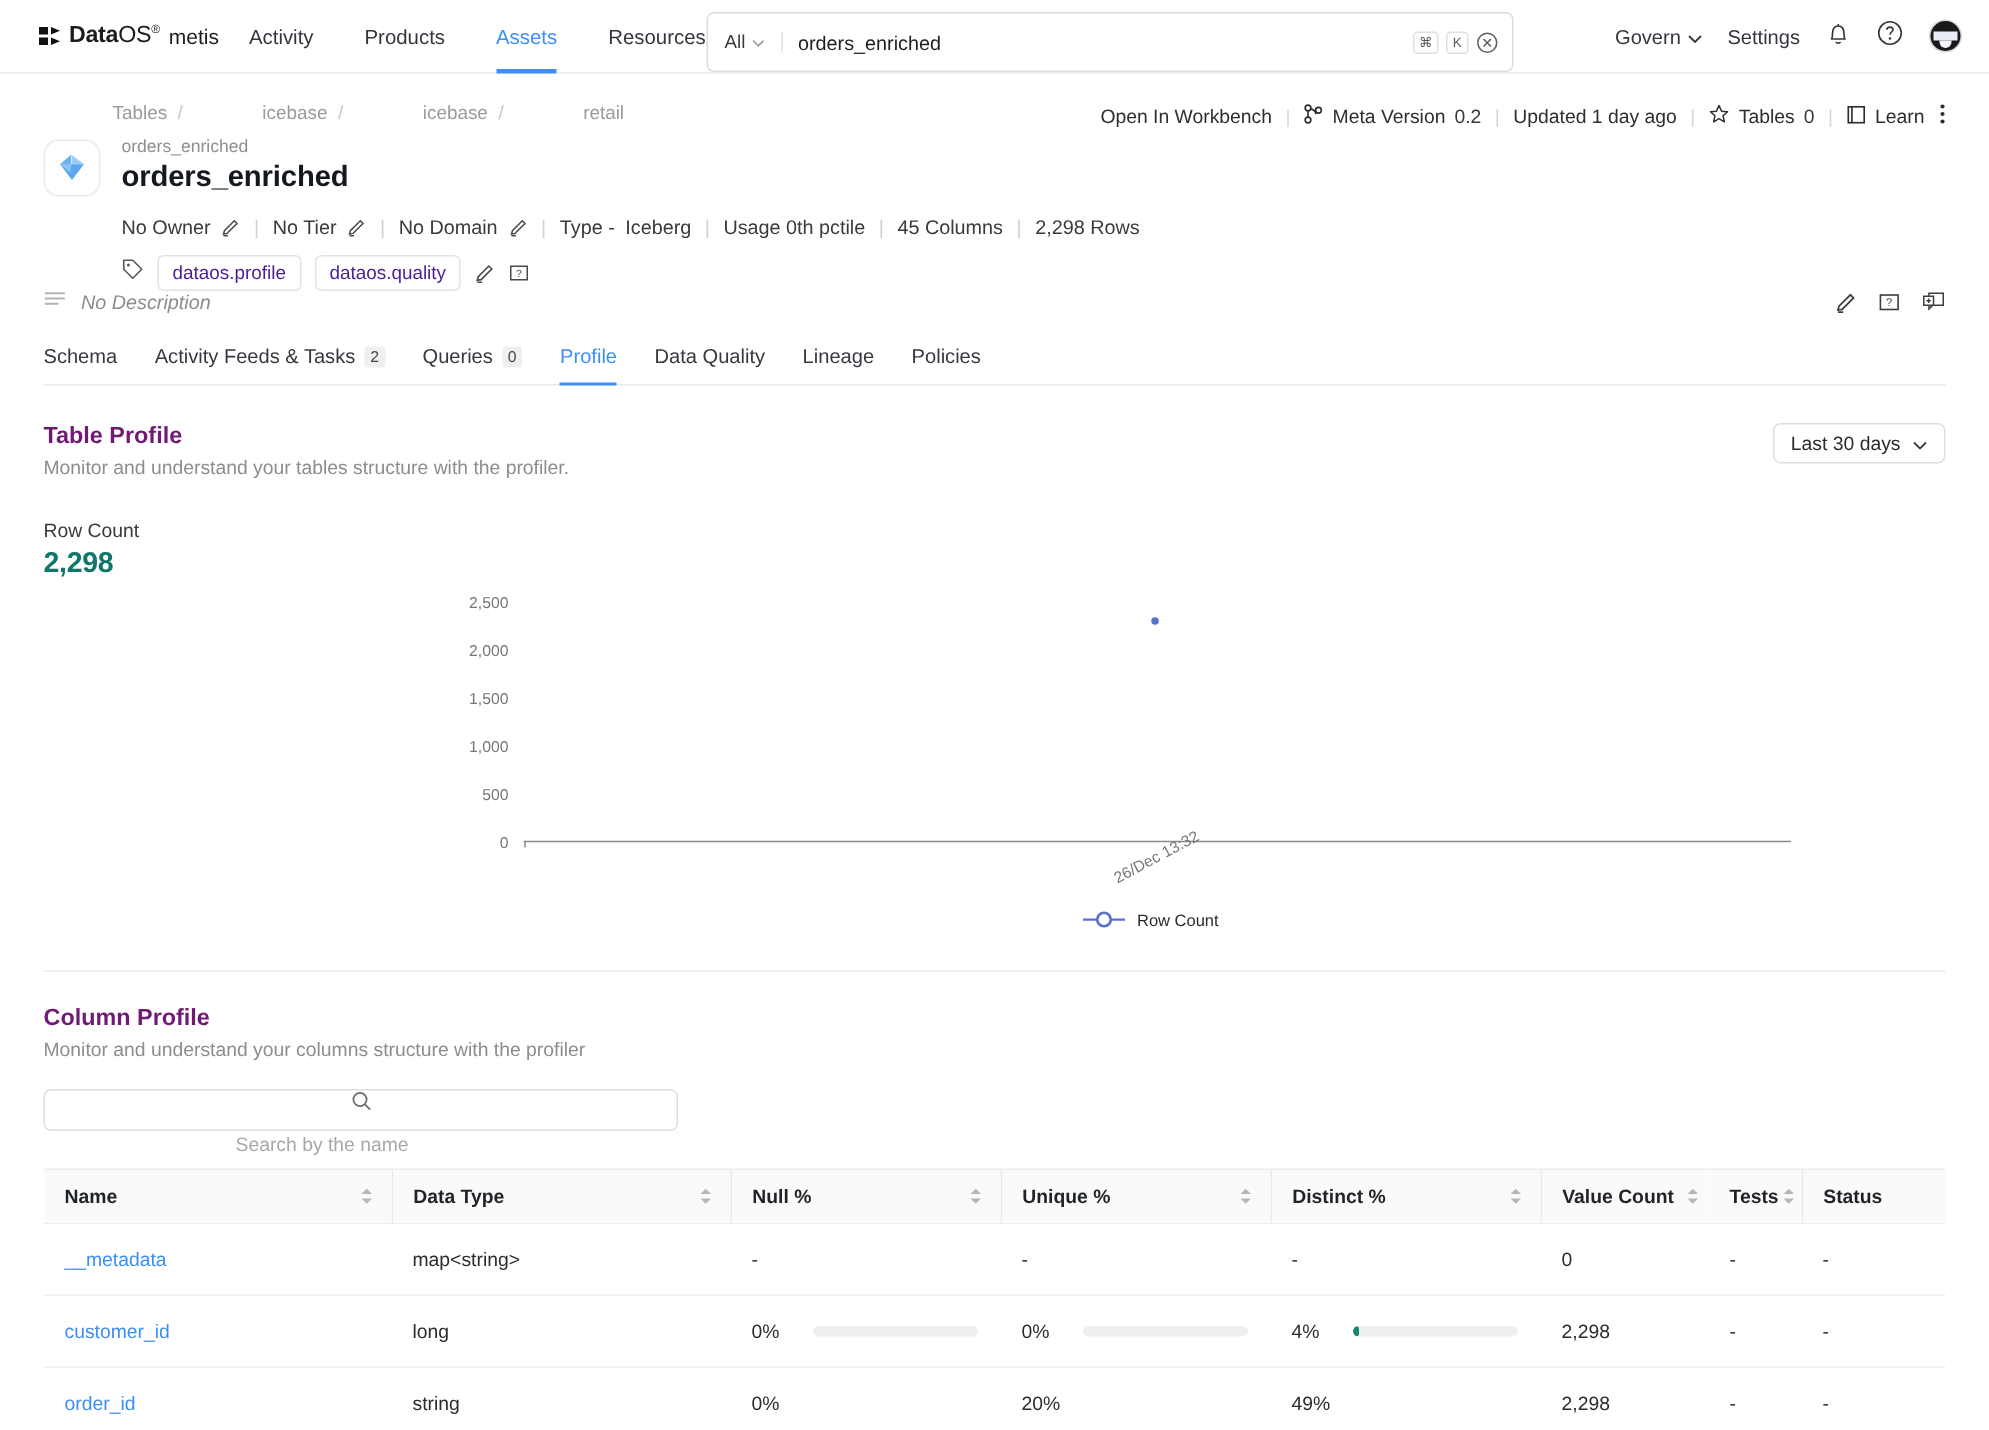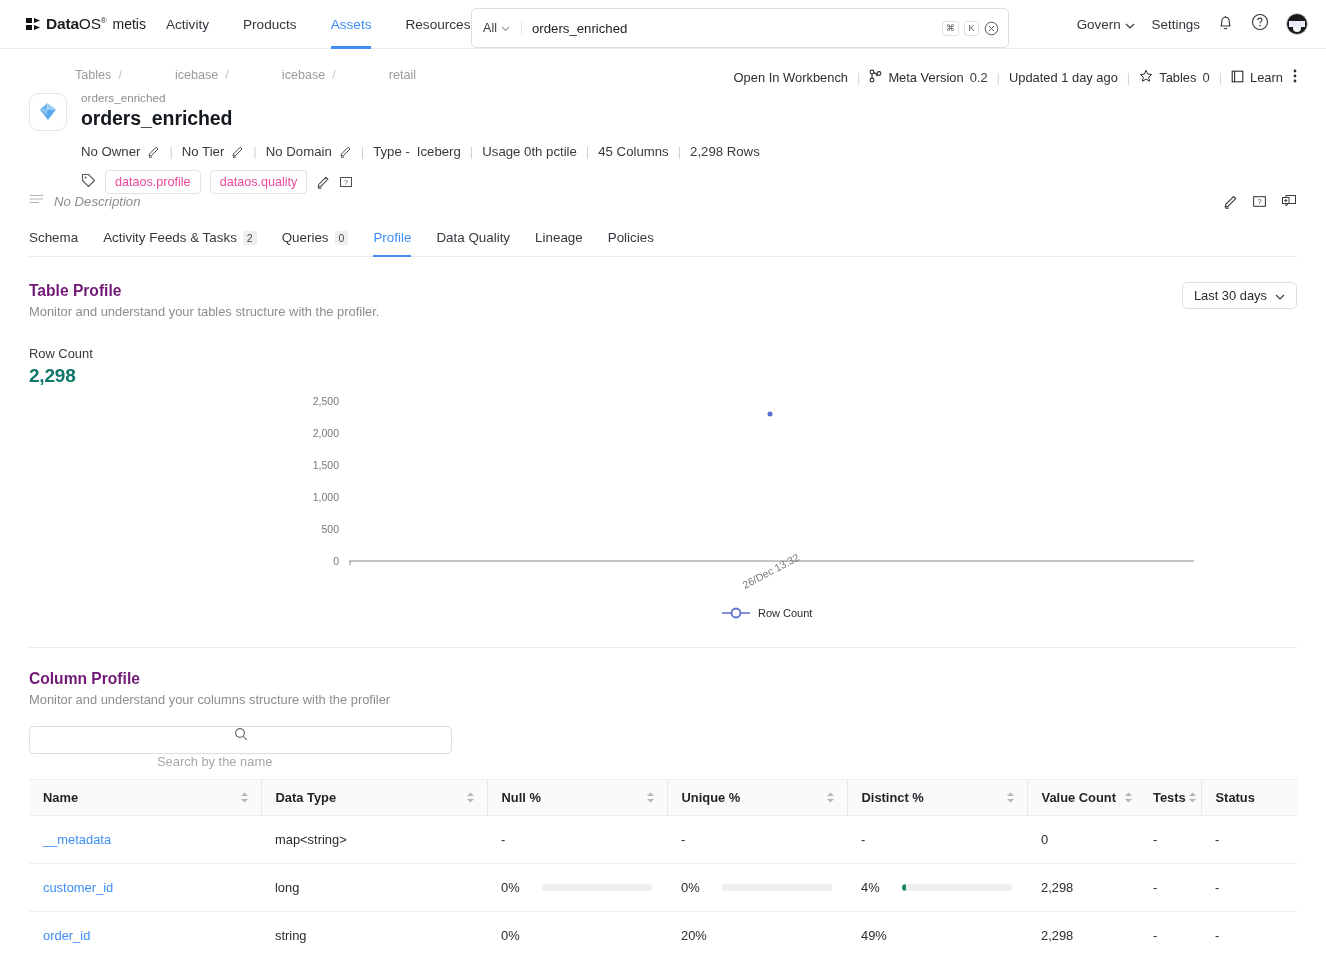--- a/index.html
+++ b/index.html
@@ -91,21 +91,21 @@
     display:flex; align-items:center; gap:0; font-size:13.2px; color:#3a3a3a;
     margin-top:13px; margin-left:52px; flex-wrap:nowrap;
   }
   .meta-item { display:flex; align-items:center; gap:7px; }
   .meta-div { color:#d2d2d2; margin:0 9px; }
   .pencil { cursor:pointer; display:flex; }
 
   .tag-row { display:flex; align-items:center; gap:9px; margin-top:11px; margin-left:52px; }
   .tag-chip {
     border:1px solid #e2e2e2; border-radius:4px; padding:4px 9px;
-    font-size:12.6px; color:#ec4899; background:#fff; cursor:pointer;
+    font-size:12.6px; color:#4c1d95; background:#fff; cursor:pointer;
   }
   .mini-icon { cursor:pointer; display:flex; }
 
   .desc-row {
     display:flex; align-items:center; 
     font-size:13.2px; color:#8c8c8c;
   }
   .desc-text { font-style:italic; margin-left:10px; }
   .desc-actions { margin-left:auto; display:flex; align-items:center; gap:14px; }
 

